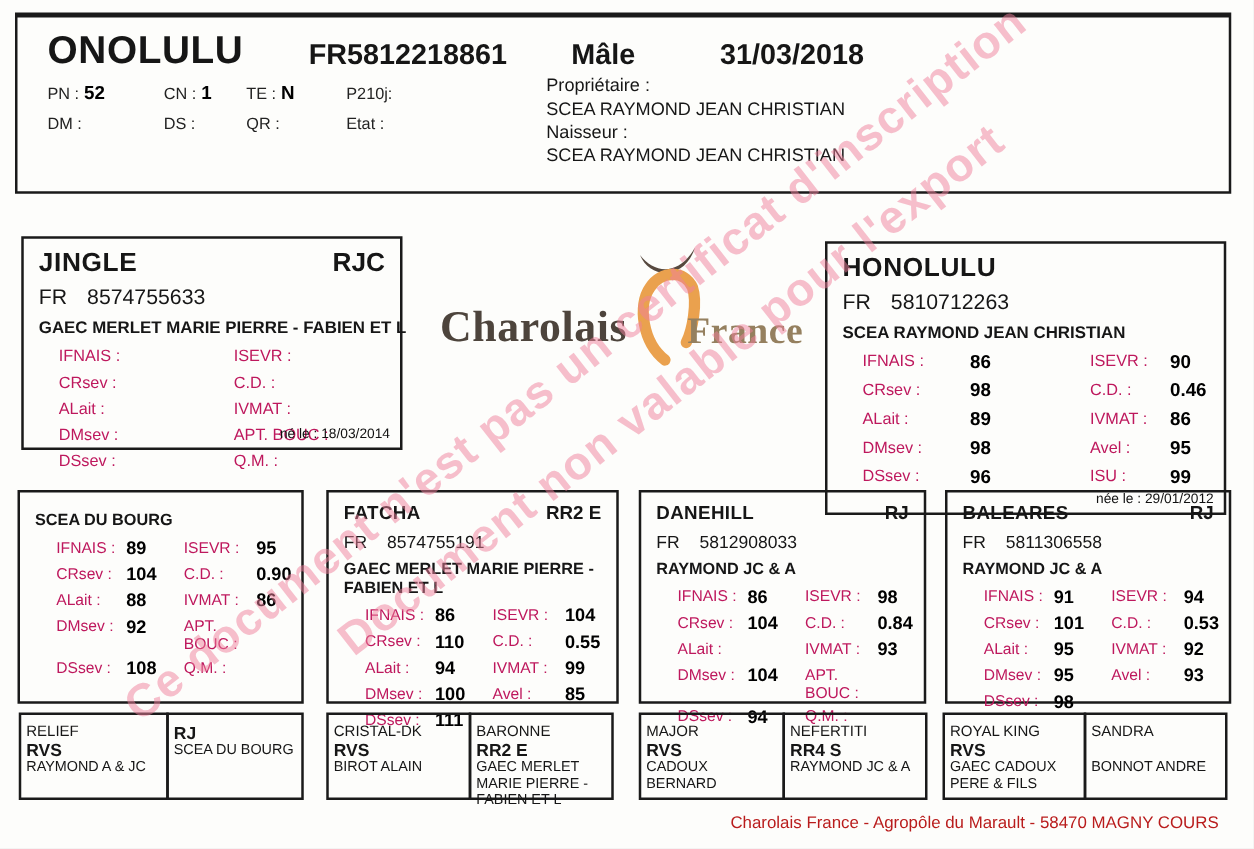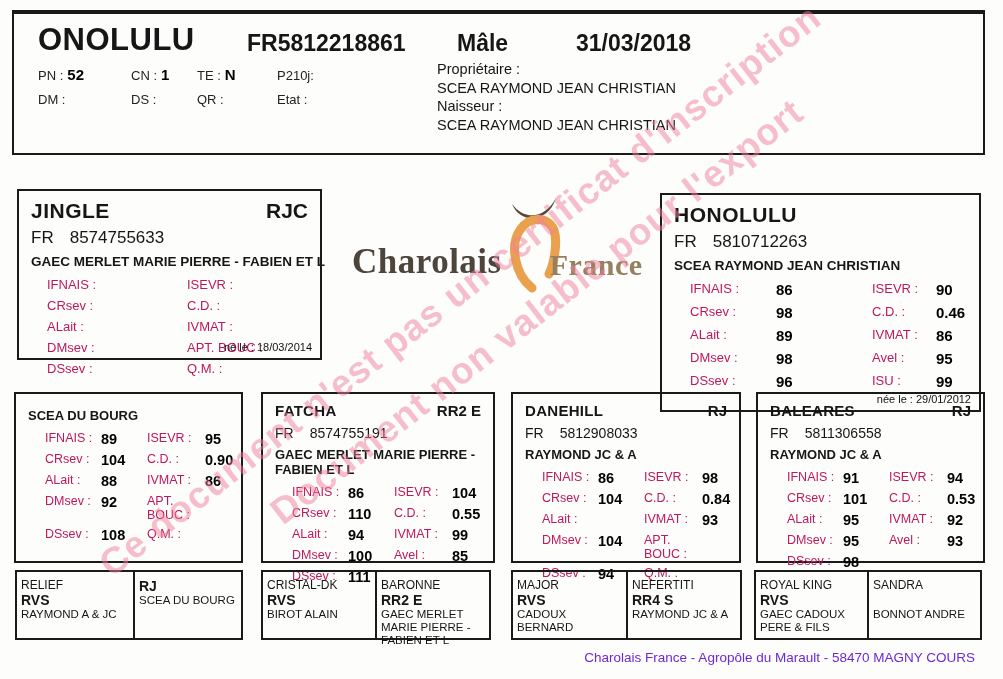--- a/index.html
+++ b/index.html
@@ -66,21 +66,21 @@
   .ggbox{position:absolute;top:570px;height:70px;border:2px solid #1a1a1a;box-sizing:border-box;
          text-align:left;padding:6px 4px;}
   .gg-name{font-size:12px;line-height:14px;}
   .gg-code{font-size:14px;font-weight:bold;line-height:16px;min-height:16px;}
   .gg-owner{font-size:11.5px;line-height:13px;}
   .gg0{left:15px;width:120px}.gg1{left:133px;width:110px}
   .gg2{left:261px;width:116px}.gg3{left:375px;width:116px}
   .gg4{left:511px;width:117px}.gg5{left:626px;width:116px}
   .gg6{left:754px;width:115px}.gg7{left:867px;width:115px}
 
-  .footer{position:absolute;top:650px;right:28px;font-size:13.5px;color:#6d28d9;}
+  .footer{position:absolute;top:650px;right:28px;font-size:13.5px;color:#b91c1c;}
 </style>
 </head>
 <body>
 
 <div class="page">
 
   <div class="watermark">
     <span class="wl1">Ce document n'est pas un certificat d'inscription</span>
     <span class="wl2">Document non valable pour l'export</span>
   </div>

